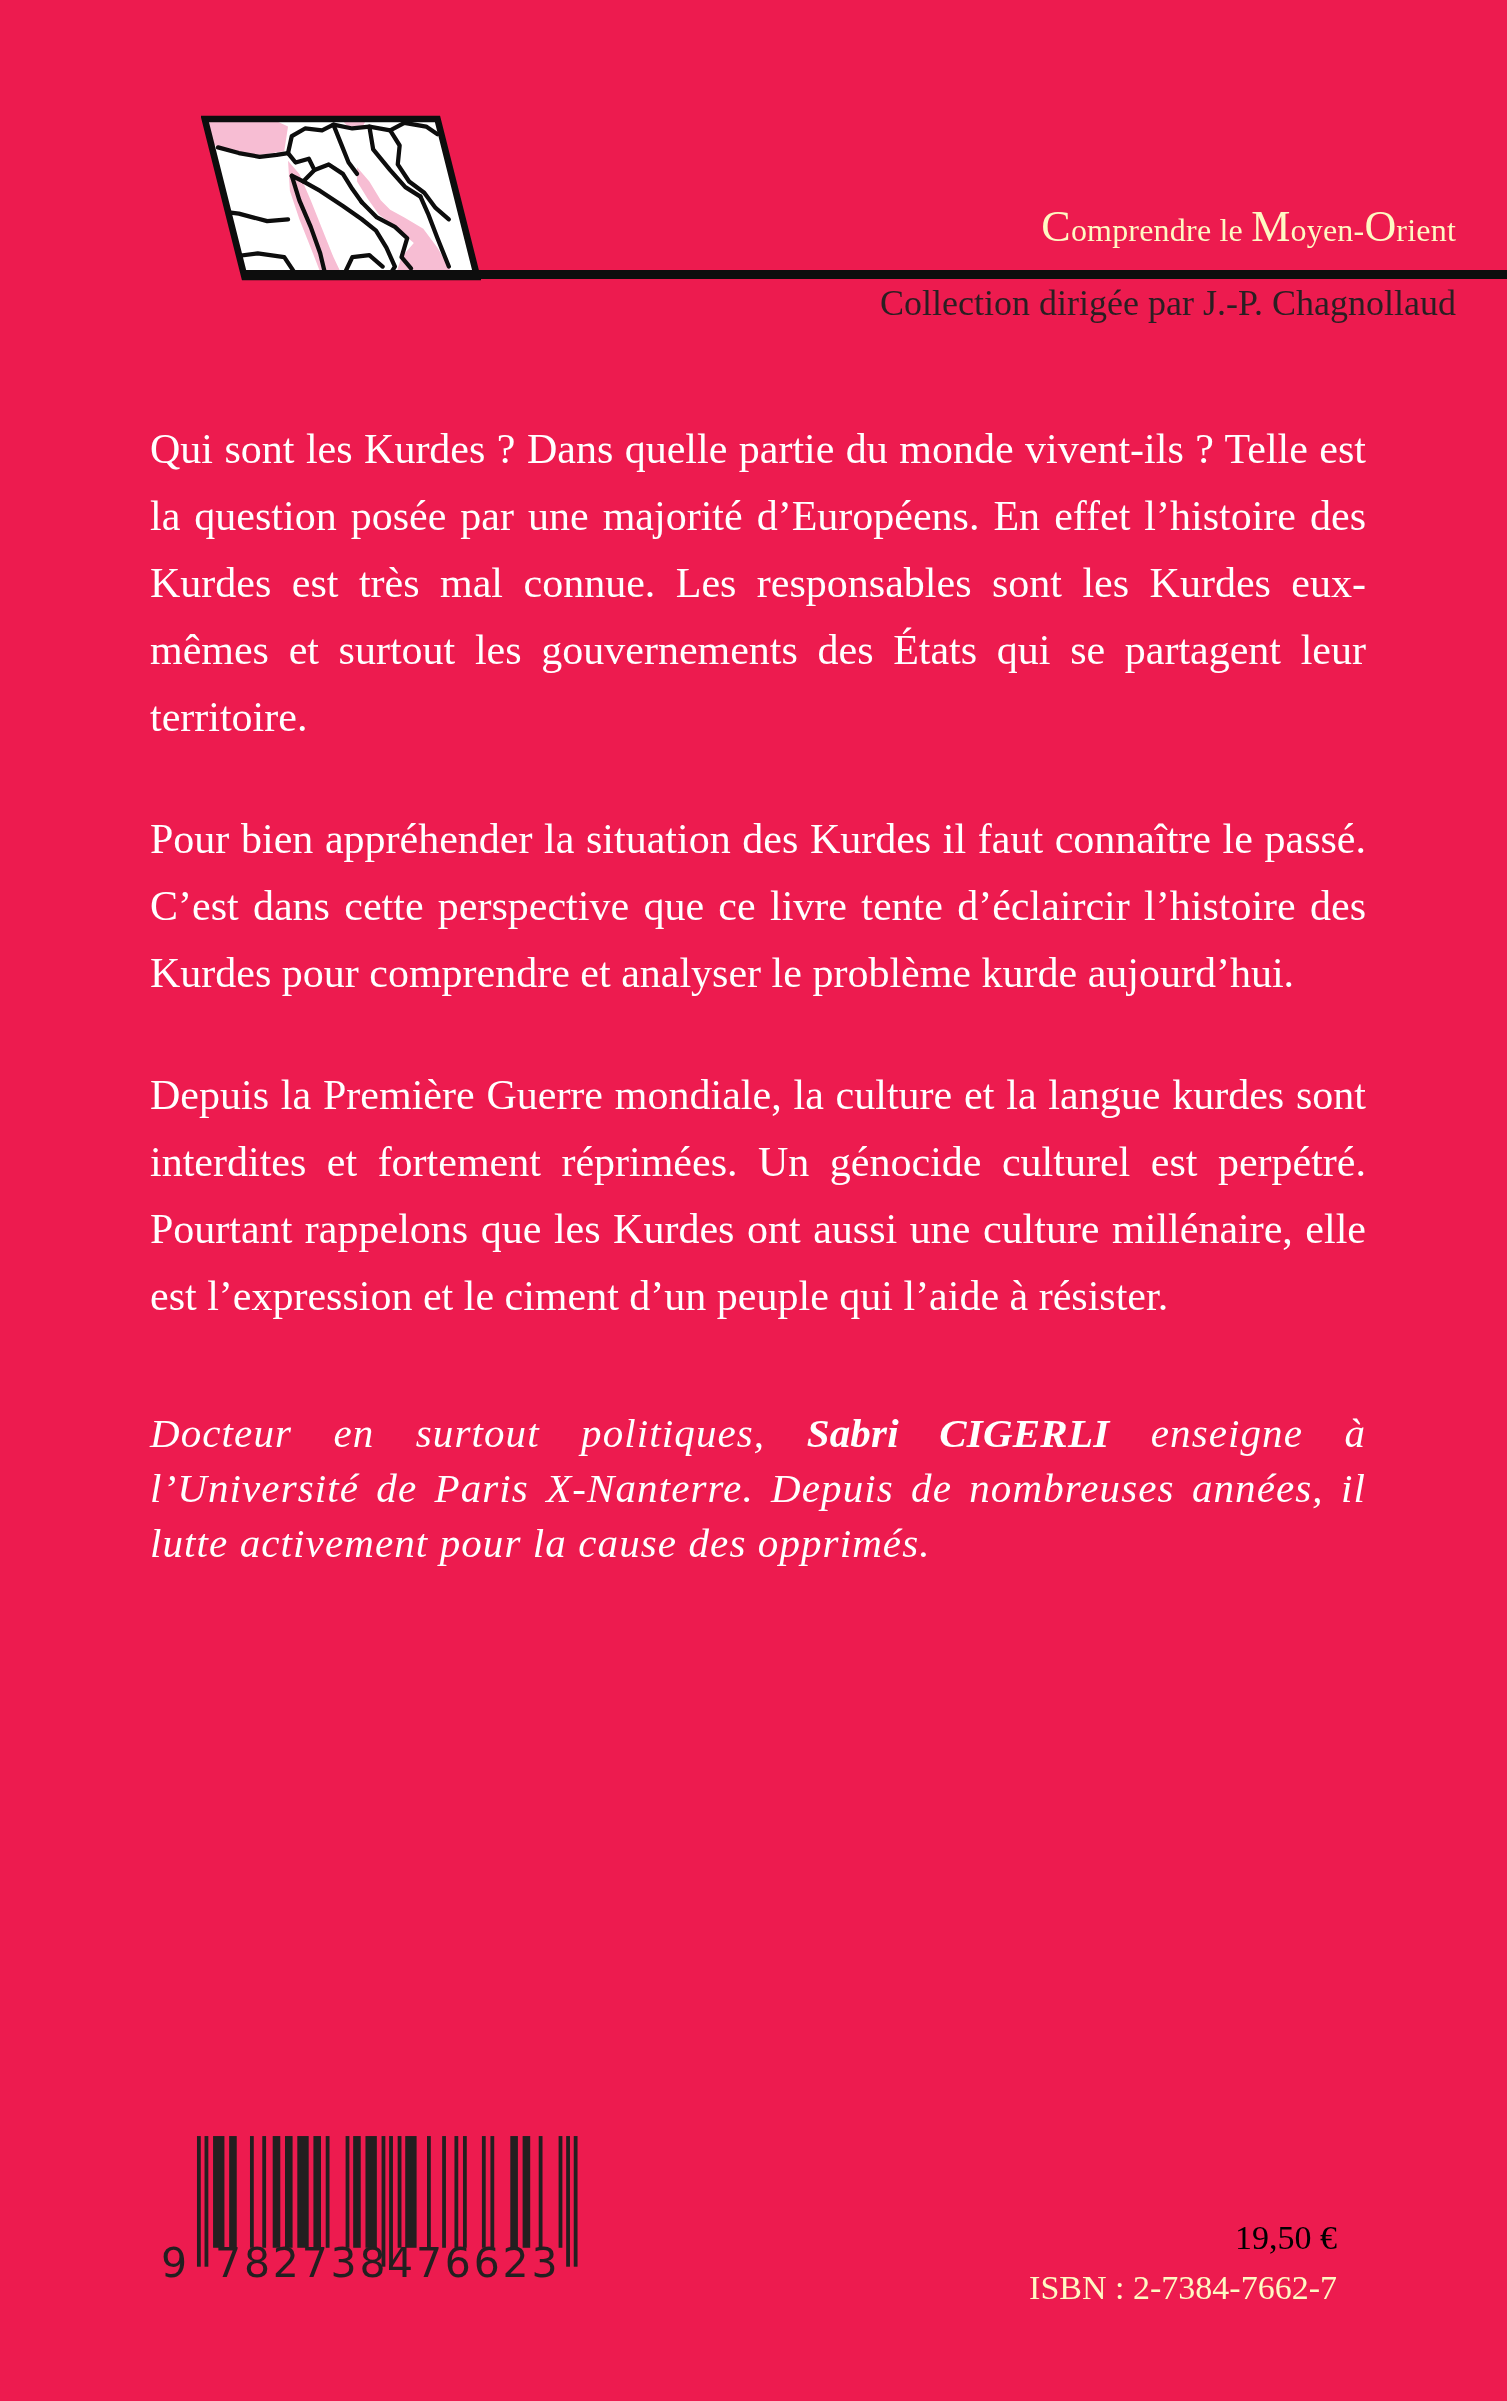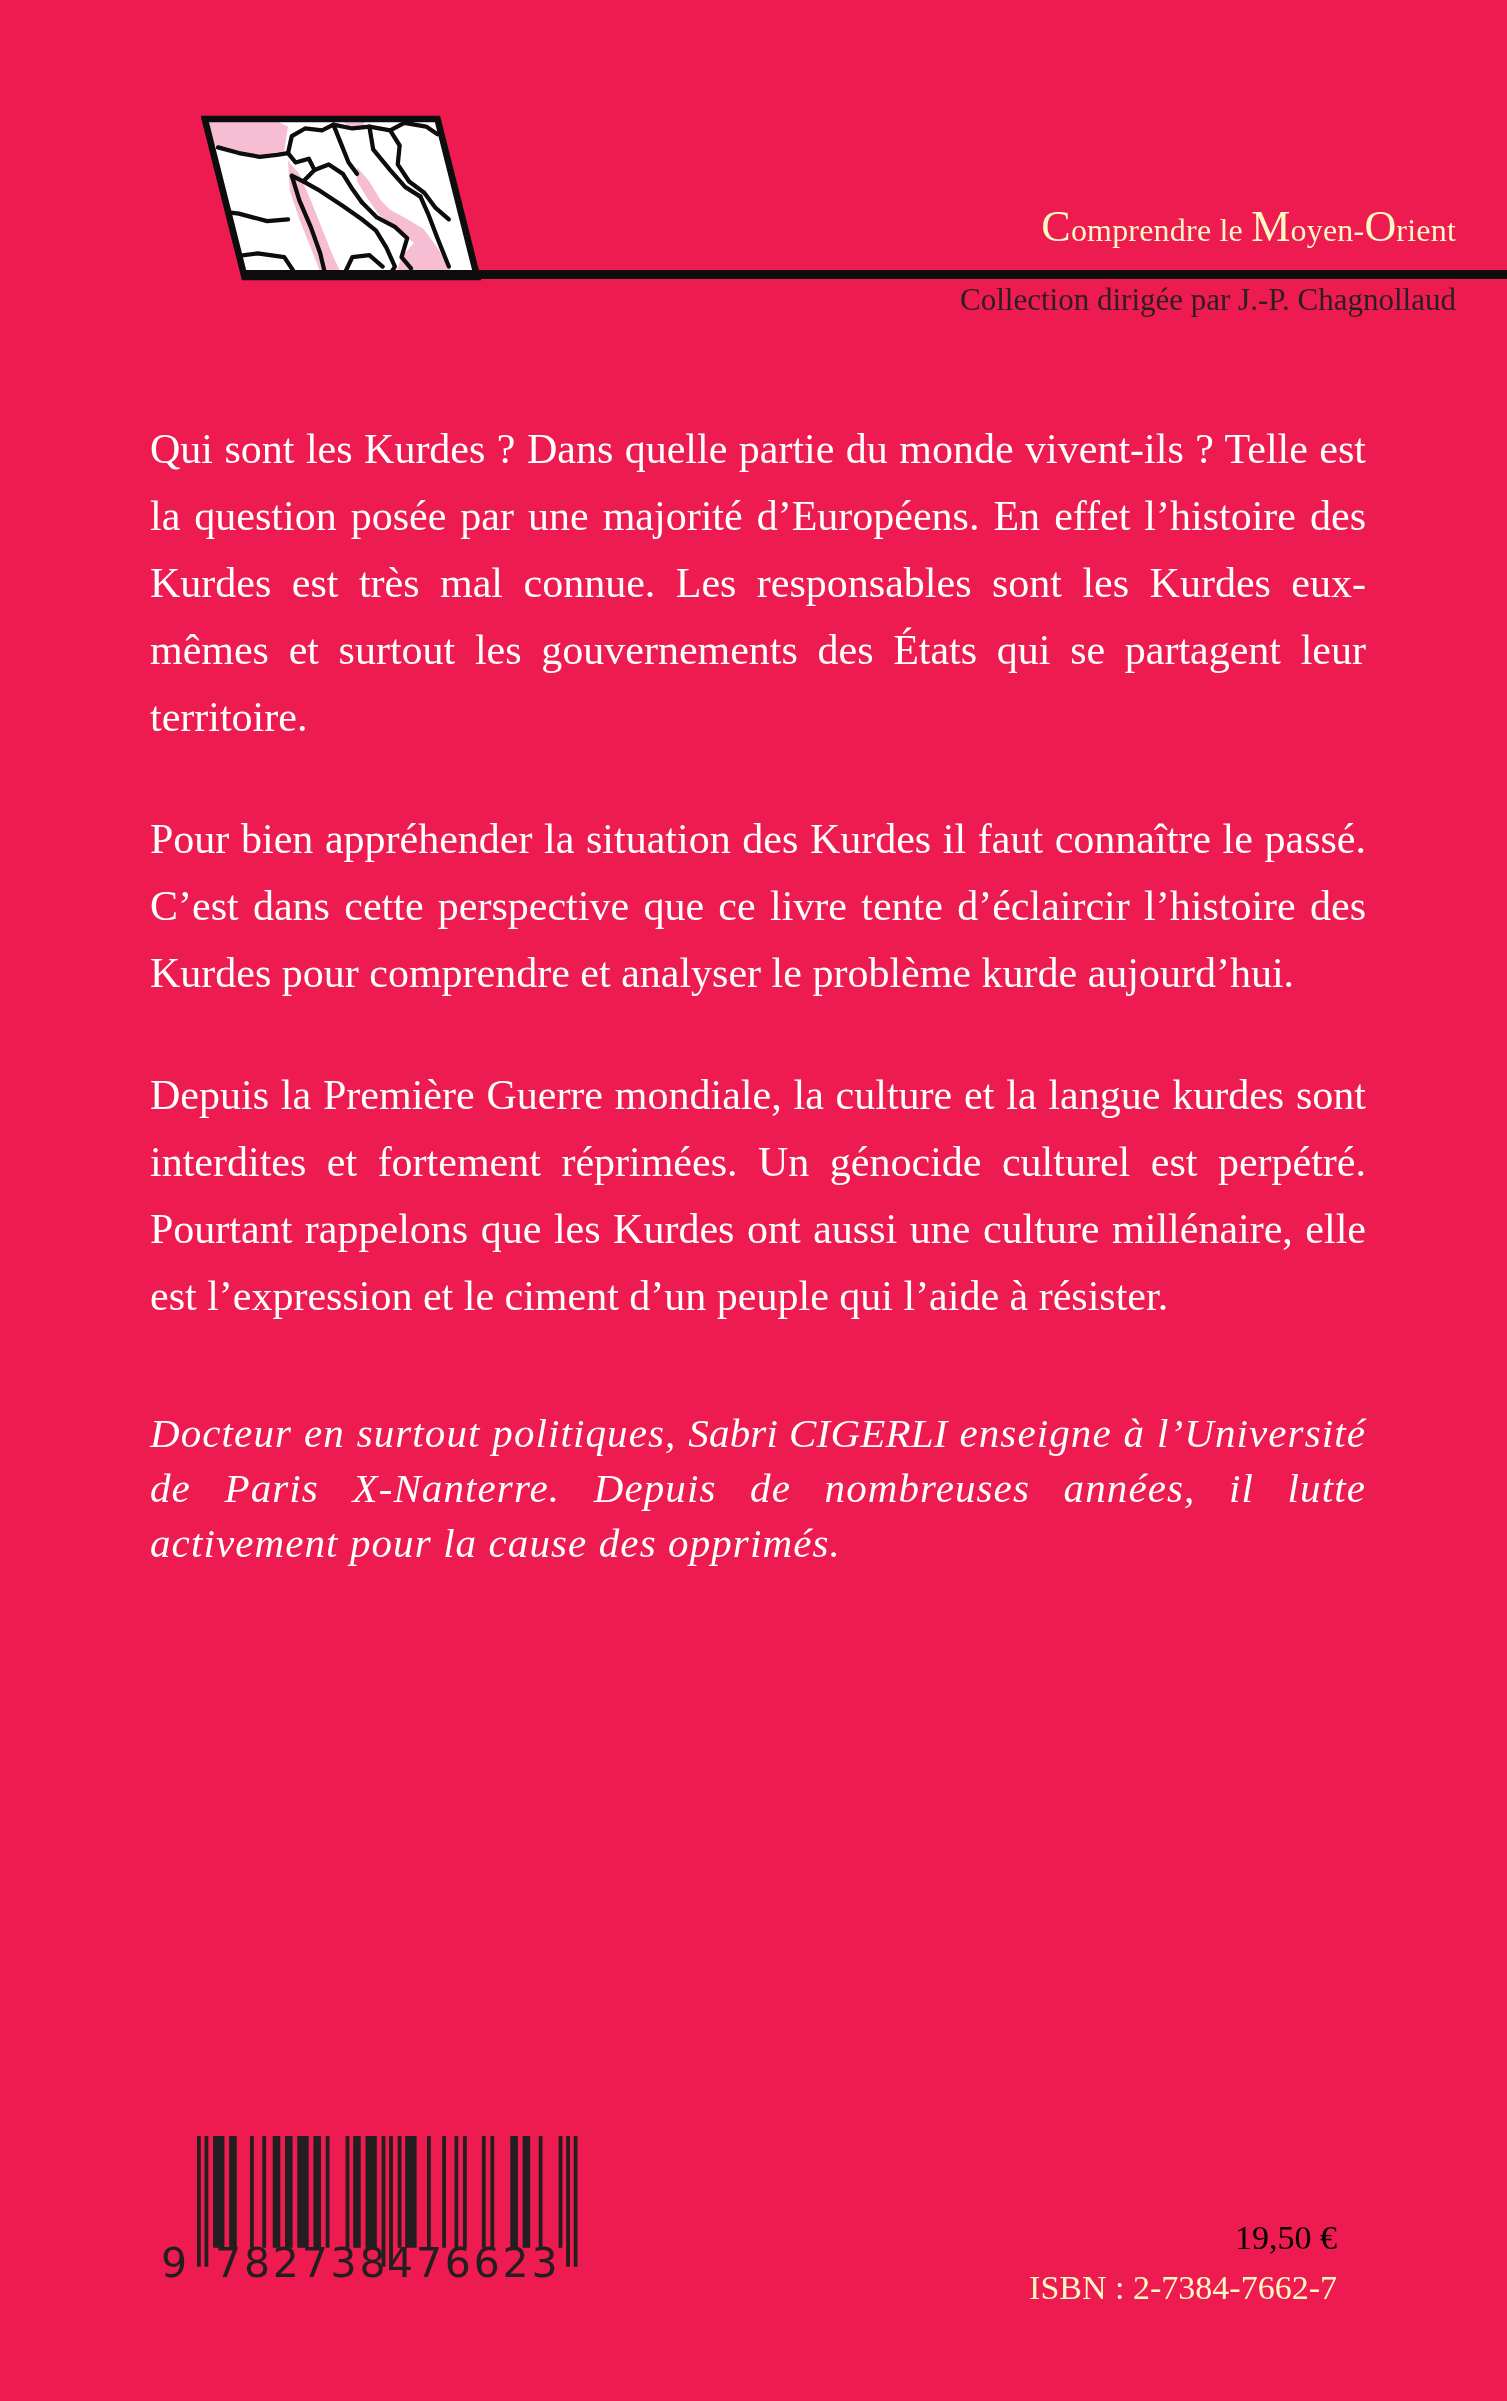--- a/index.html
+++ b/index.html
@@ -13,36 +13,36 @@
   
   .map { left: 201px; top: 115px; width: 280px; height: 166px; }
   .rule { left: 244px; top: 270px; width: 1263px; height: 8.5px; background: #0d0d0d; }
   .series-title {
     right: 52px; top: 201px; white-space: nowrap;
     font-size: 44px; color: #fef9c3; letter-spacing: 0.2px;
   }
   .series-title .sc { font-size: 32px; }
   .series-sub {
     right: 52px; top: 282px; white-space: nowrap;
-    font-size: 31px; color: #2a1f22;
+    font-size: 36px; color: #2a1f22;
   }
 
   
   .body-text {
     left: 150px; top: 416px; width: 1216px;
     color: #ffffff; font-size: 42px; line-height: 67px;
     text-align: justify; hyphens: manual;
   }
   .body-text p { margin: 0 0 55px 0; }
   .author {
     left: 150px; top: 1406px; width: 1216px;
     color: #ffffff; font-size: 41px; line-height: 55px;
     font-style: italic; text-align: justify; letter-spacing: 1.1px;
   }
-  .author b { font-weight: normal; letter-spacing: 0.2px; }
+  .author b { font-weight: bold; letter-spacing: 0.2px; }
 
   
   .barcode { left: 161px; top: 2134px; width: 426px; height: 166px; }
   .price {
     right: 171px; top: 2219px; font-size: 34px; color: #000000;
   }
   .isbn {
     right: 171px; top: 2269px; font-size: 34px; color: #fef9c3;
   }
 </style>

